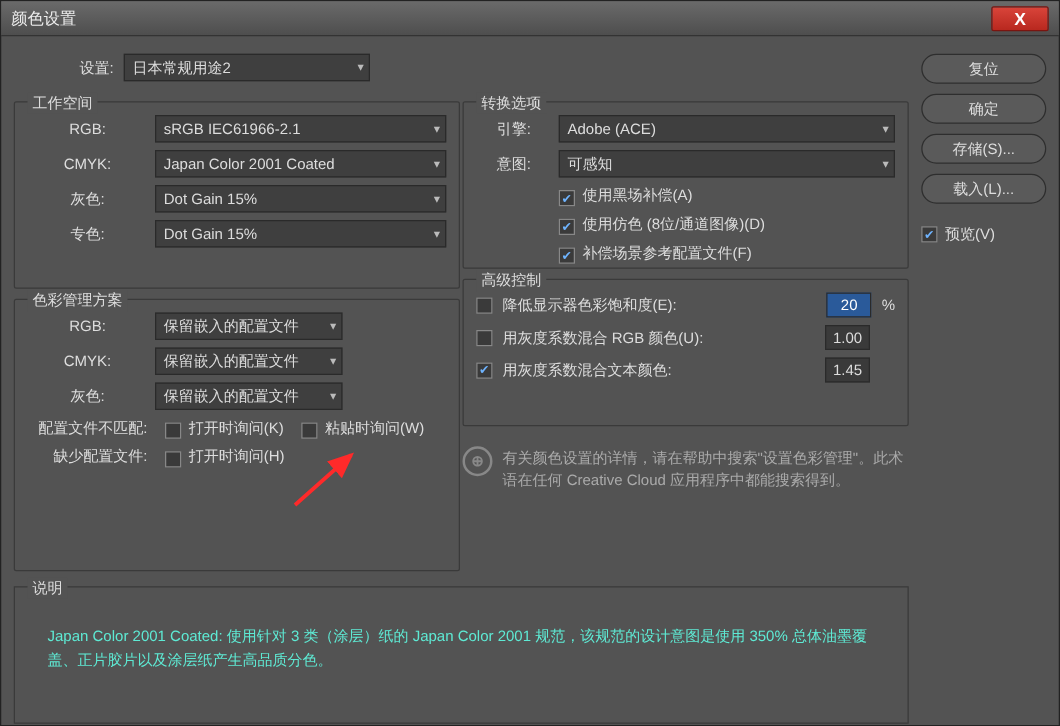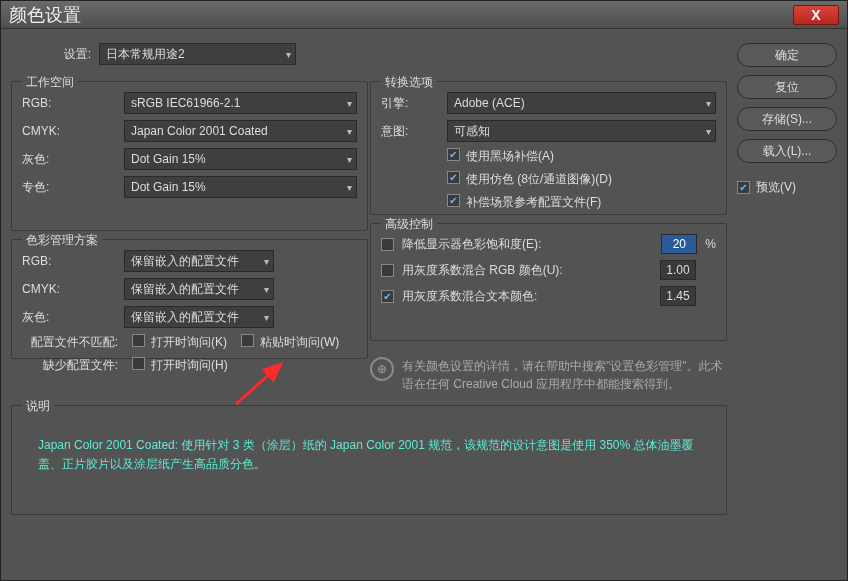--- a/index.html
+++ b/index.html
@@ -1,36 +1,36 @@
 <!DOCTYPE html>
 <html><head>
 <meta charset="utf-8">
 <style>
 *{box-sizing:border-box;margin:0;padding:0;font-family:"Microsoft YaHei",Arial,sans-serif;font-size:12px;color:#ddd}
 body{background:#535353;width:848px;height:581px;overflow:hidden}
 .window{width:848px;height:581px;border:1px solid #222;background:#535353;position:relative}
 .titlebar{height:28px;background:linear-gradient(#6a6a6a,#4e4e4e);display:flex;align-items:center;padding:0 8px;border-bottom:1px solid #333}
-.titlebar .title{flex:1;color:#eee;font-size:18px}
+.titlebar .title{flex:1;color:#eee;font-size:13px}
 .close-btn{width:46px;height:20px;background:linear-gradient(#d9443a,#b8281f);border:1px solid #7a1510;border-radius:2px;display:flex;align-items:center;justify-content:center;color:#fff;cursor:pointer;font-size:14px;font-weight:bold}
 .body{display:flex;padding:10px;gap:10px}
 .main{flex:1;display:flex;flex-direction:column;gap:8px}
 .sidebar{width:100px;display:flex;flex-direction:column;gap:8px;padding-top:4px}
 .btn{height:24px;background:#5a5a5a;border:1px solid #2e2e2e;border-radius:12px;display:flex;align-items:center;justify-content:center;cursor:pointer;color:#ddd}
 .row-settings{display:flex;align-items:center;gap:8px;padding:4px 0 8px 0}
 .row-settings .lbl{width:80px;text-align:right}
 .select{background:#3f3f3f;border:1px solid #2a2a2a;height:22px;display:flex;align-items:center;padding:0 6px;cursor:pointer;position:relative}
 .select .arrow{position:absolute;right:4px;top:50%;transform:translateY(-50%);font-size:10px;color:#bbb}
 .cols{display:flex;gap:2px}
 .col{flex:1;display:flex;flex-direction:column;gap:8px}
 .group{border:1px solid #3a3a3a;border-radius:2px;padding:10px 10px 10px 10px;position:relative}
 .group .legend{position:absolute;top:-8px;left:10px;background:#535353;padding:0 4px;color:#ddd}
 .frow{display:flex;align-items:center;gap:6px;margin-bottom:6px}
-.frow .flabel{width:96px;text-align:left}
+.frow .flabel{width:96px;text-align:center}
 .frow .select{flex:1}
-.chk{display:flex;align-items:flex-start;gap:6px;cursor:pointer}
+.chk{display:flex;align-items:flex-end;gap:6px;cursor:pointer}
 .chk .box{width:13px;height:13px;border:1px solid #888;background:#3a3a3a;display:flex;align-items:center;justify-content:center;font-size:10px;color:#6fb4ff}
 .chk .box.checked::after{content:"✔";color:#6fb4ff}
 .num{width:36px;height:20px;background:#3a3a3a;border:1px solid #2a2a2a;text-align:center;line-height:18px}
 .num.sel{background:#2a5a9a;color:#fff}
 .adv-row{display:flex;align-items:center;gap:8px;margin-bottom:6px}
 .adv-row .adv-label{flex:1}
 .help-row{display:flex;gap:8px;align-items:flex-start;margin-top:8px}
 .help-icon{width:24px;height:24px;border:2px solid #888;border-radius:50%;display:flex;align-items:center;justify-content:center;color:#888;font-weight:bold;flex-shrink:0}
 .help-text{color:#aaa;line-height:1.5}
 .desc{border:1px solid #3a3a3a;padding:26px;position:relative;margin-top:4px;height:110px}
@@ -86,21 +86,21 @@
               </div>
             <div class="frow">
                 <div class="flabel">专色:</div>
                 <div class="select">
                   <span>Dot Gain 15%</span>
                   <span class="arrow">▾</span>
                 </div>
               </div>
           </div>
 
-          <div class="group" style="height:120px">
+          <div class="group" style="height:218px">
             <div class="legend">色彩管理方案</div>
             <div class="frow">
                 <div class="flabel">RGB:</div>
                 <div class="select" style="flex:0 0 150px">
                   <span>保留嵌入的配置文件</span>
                   <span class="arrow">▾</span>
                 </div>
               </div>
             <div class="frow">
                 <div class="flabel">CMYK:</div>
@@ -209,22 +209,22 @@
         </div>
       </div>
 
       <div class="desc">
         <div class="legend">说明</div>
         <div class="desc-body">Japan Color 2001 Coated:  使用针对 3 类（涂层）纸的 Japan Color 2001 规范，该规范的设计意图是使用 350%  总体油墨覆盖、正片胶片以及涂层纸产生高品质分色。</div>
       </div>
     </div>
 
     <div class="sidebar">
+      <div class="btn">复位</div>
       <div class="btn">确定</div>
-      <div class="btn">复位</div>
       <div class="btn">存储(S)...</div>
       <div class="btn">载入(L)...</div>
       <div class="preview-row">
         <div class="chk">
             <div class="box checked"></div>
           </div>
         <span>预览(V)</span>
       </div>
     </div>
   </div>

